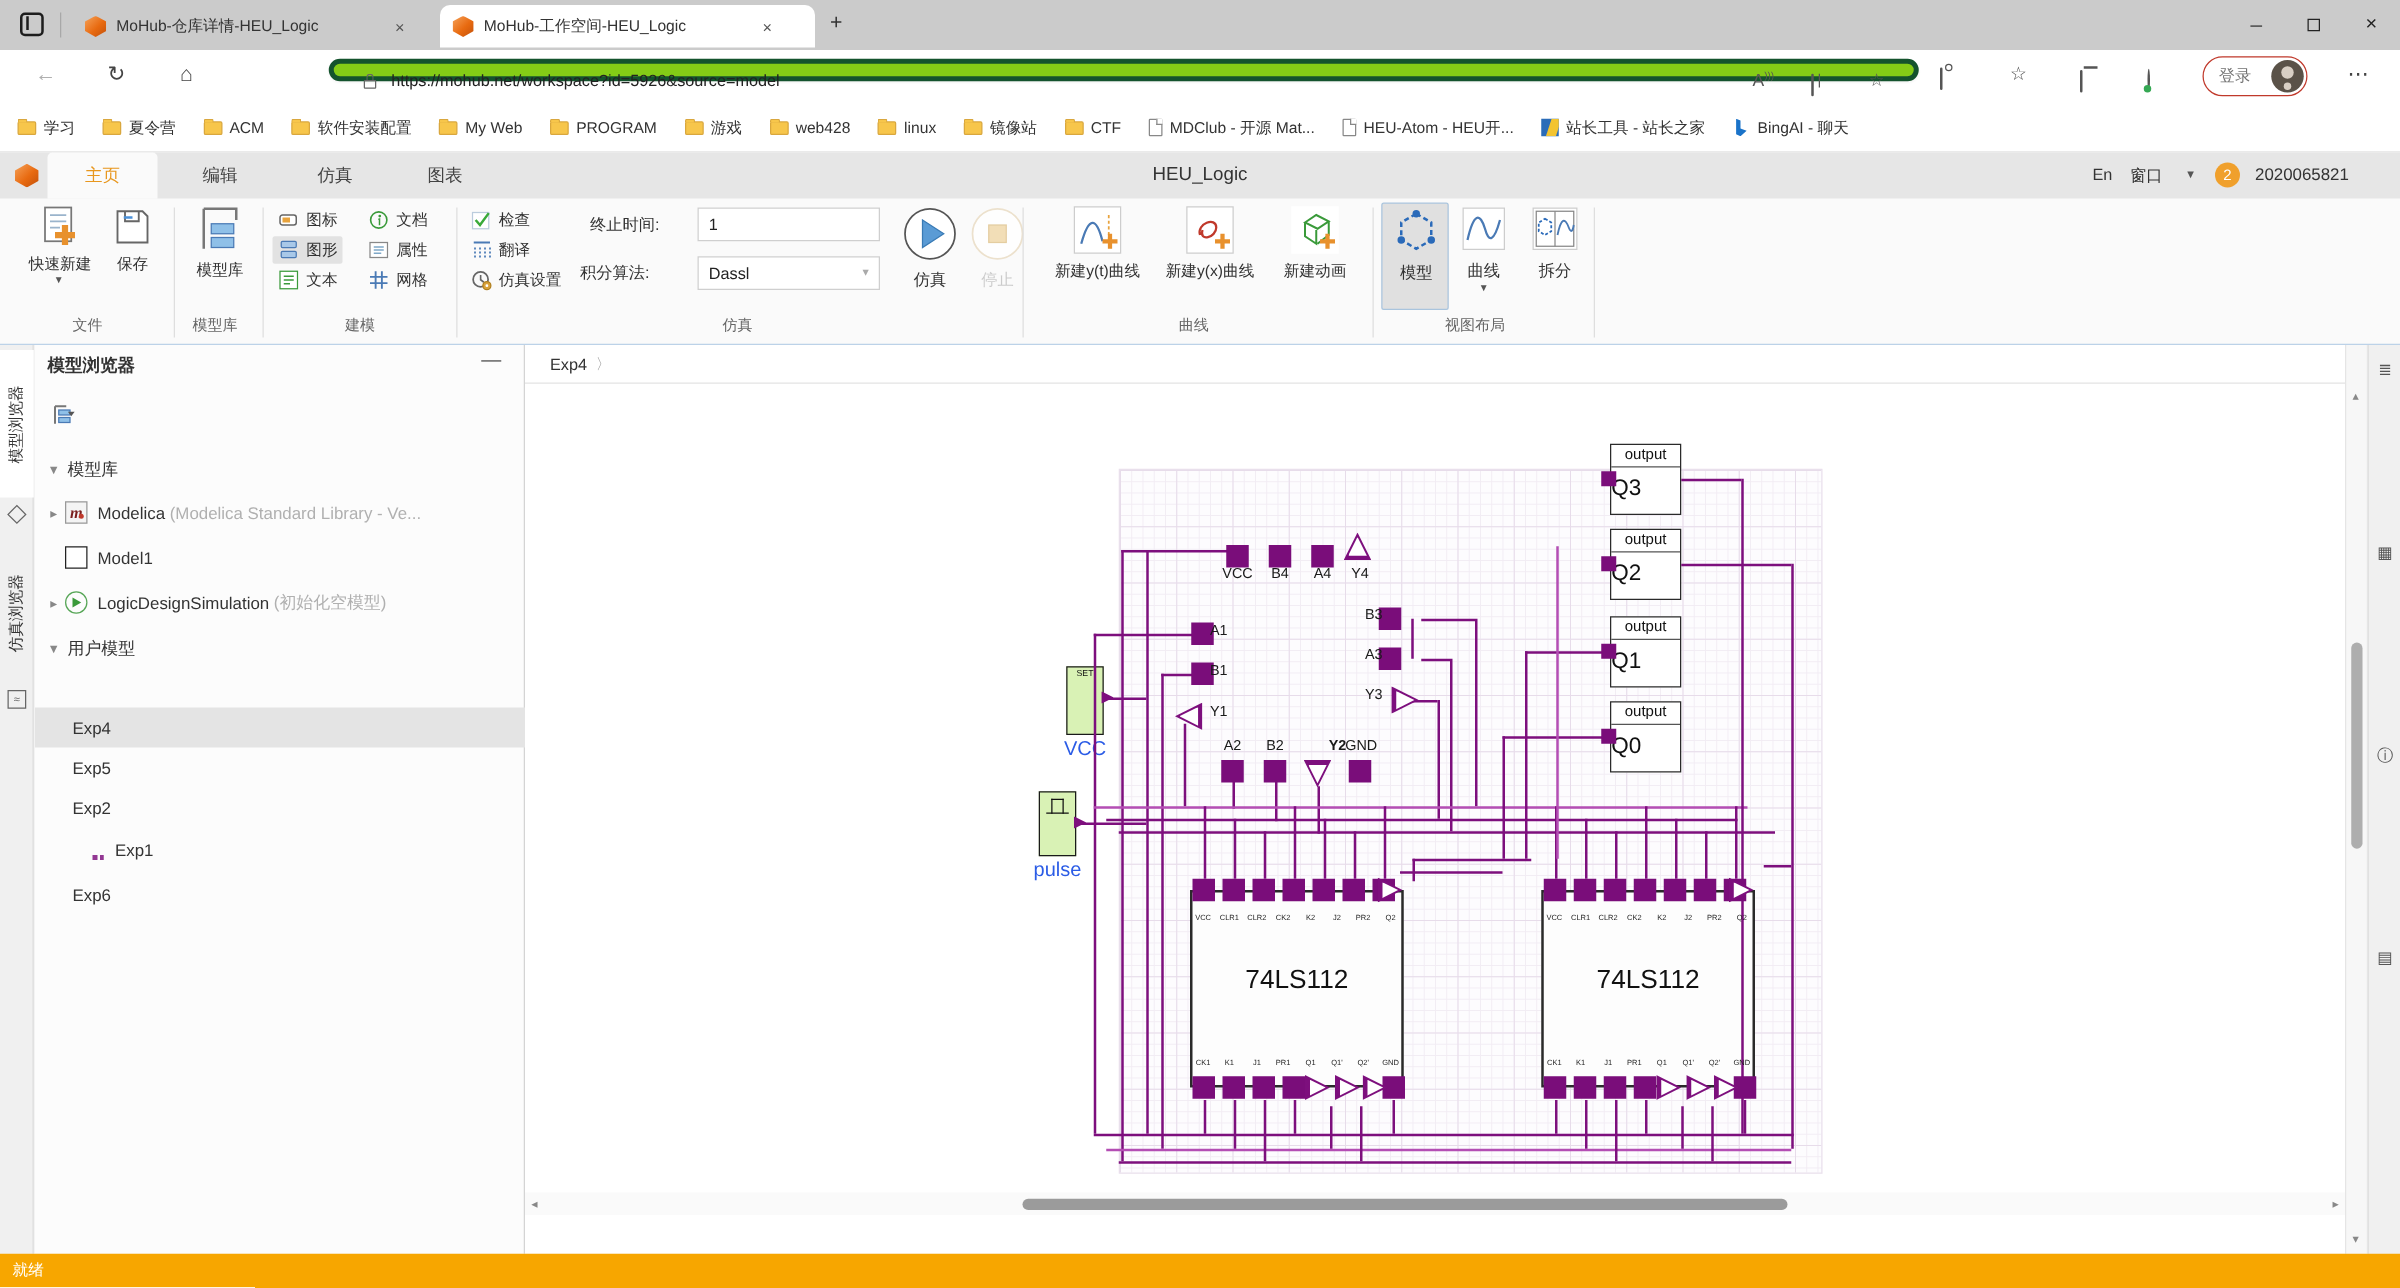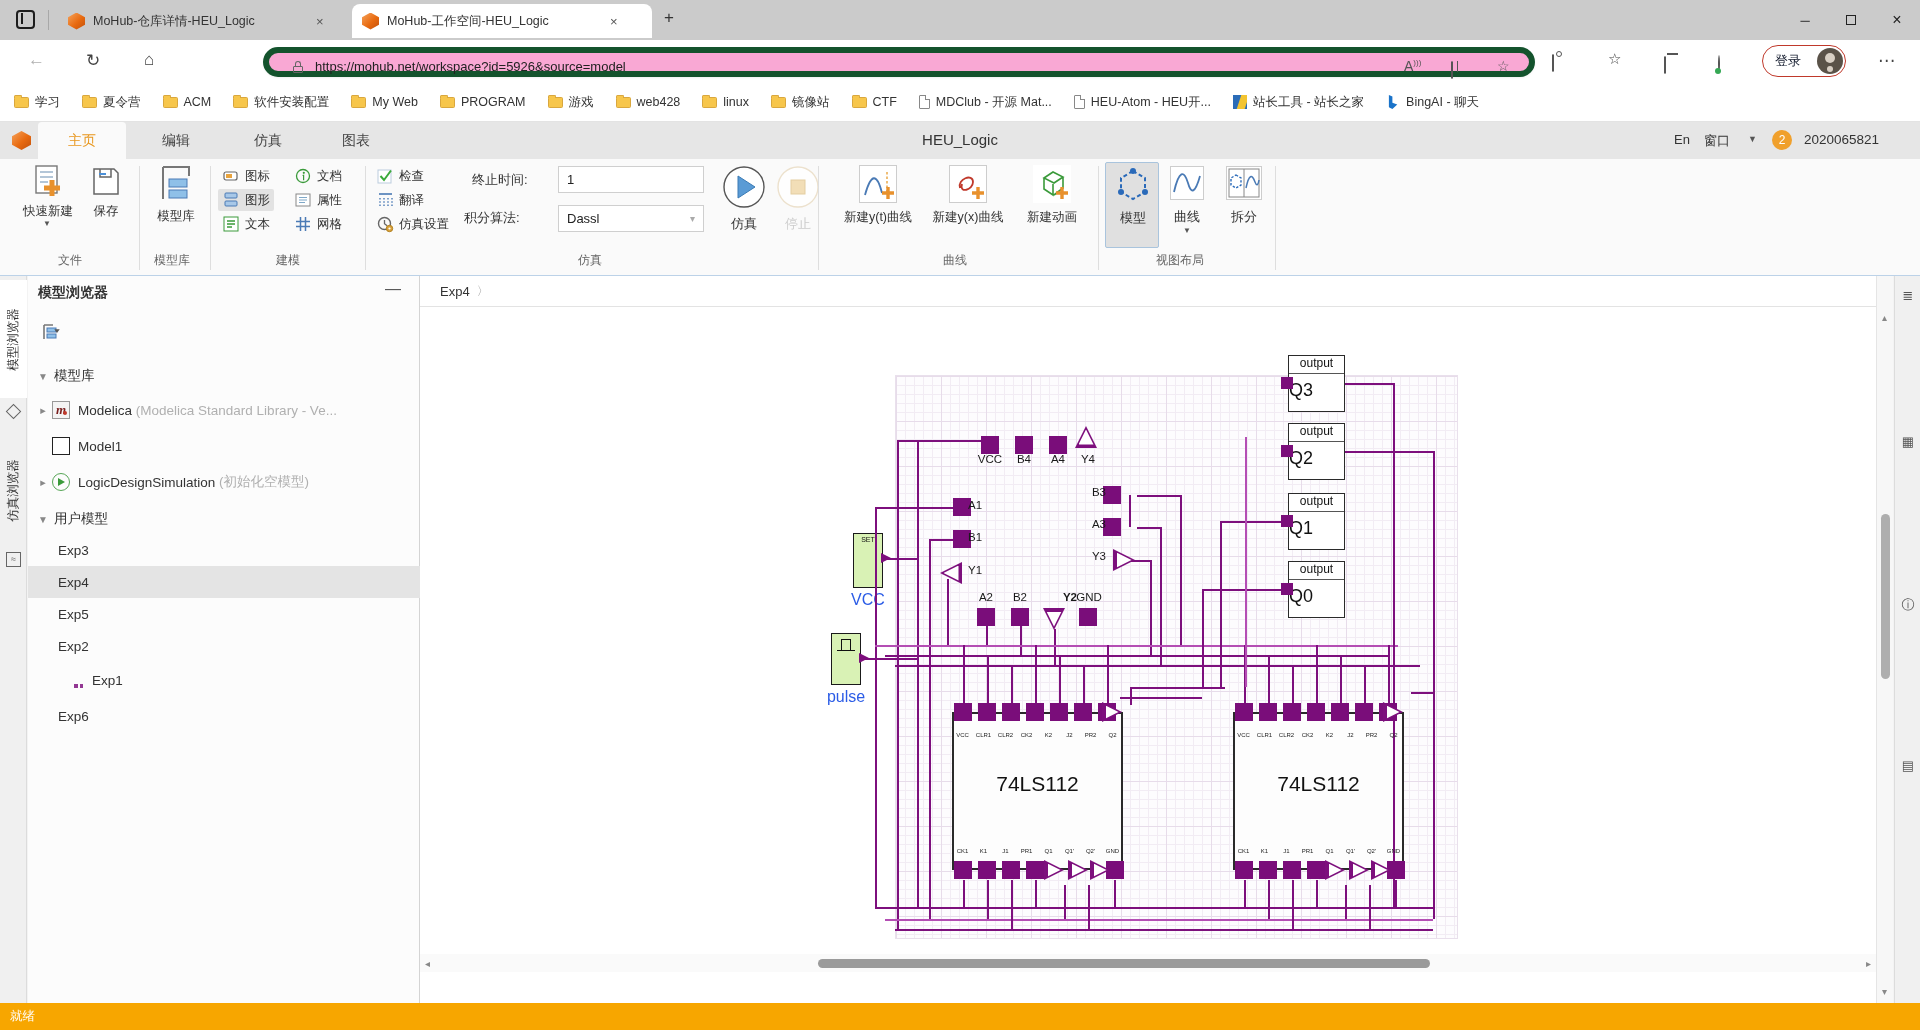--- a/index.html
+++ b/index.html
@@ -13,35 +13,35 @@
   .btab { position:absolute; top:4px; height:34px; display:flex; align-items:center; padding:0 10px; font-size:12.5px; color:#333; }
   .btab.active { background:#fff; border-radius:8px 8px 0 0; }
   .btab .fav { width:17px; height:17px; margin-right:8px; }
   .btab .ttl { width:215px; overflow:hidden; white-space:nowrap; }
   .tclose { font-size:13px; color:#555; margin-left:8px; }
   .mohub-logo { display:inline-block; width:16px; height:16px; background:linear-gradient(135deg,#f5a25a 0%,#e86a10 55%,#c2500a 100%); clip-path:polygon(50% 0,100% 28%,100% 72%,50% 100%,0 72%,0 28%); }
   .winbtn { position:absolute; top:0; width:46px; height:40px; display:flex; align-items:center; justify-content:center; color:#222; font-size:13px; }
   .maxglyph { width:10px; height:10px; border:1.2px solid #222; }
   #toolbar { position:absolute; left:0; top:40px; width:1920px; height:43px; background:#fff; }
   .tbico { position:absolute; top:10px; font-size:17px; color:#444; }
-  #addr { position:absolute; left:263px; top:7px; width:1272px; height:30px; border:6px solid #14532d; border-radius:15px; background:#f9a8d4; box-shadow:0 1px 2px rgba(0,0,0,.06); }
+  #addr { position:absolute; left:263px; top:7px; width:1272px; height:18px; border:4px solid #14532d; border-radius:15px; background:#84cc16; box-shadow:0 1px 2px rgba(0,0,0,.06); }
   .lockbody { position:absolute; left:24px; top:13px; width:10px; height:7px; border:1.3px solid #666; border-radius:1px; }
   .lockarc { position:absolute; left:26px; top:8px; width:6px; height:6px; border:1.3px solid #666; border-bottom:none; border-radius:4px 4px 0 0; }
   #urltxt { position:absolute; left:46px; top:6px; font-size:13px; color:#222; }
   .pillico { position:absolute; top:5px; color:#555; font-size:14px; }
   .spliticon { width:13px; height:11px; border:1.3px solid #555; border-radius:2px; position:relative; }
   .spliticon::after { content:""; position:absolute; left:5px; top:-1px; width:1.3px; height:11px; background:#555; }
   .collico { width:12px; height:10px; border:1.3px solid #555; border-radius:1px; position:relative; }
   .collico::after { content:""; position:absolute; left:2px; top:-4px; width:11px; height:2px; background:#555; }
   .puzzle { width:12px; height:12px; border:1.3px solid #555; border-radius:2px; position:relative; }
   .puzzle::after { content:""; position:absolute; left:3px; top:-4px; width:4px; height:4px; border-radius:50%; border:1.3px solid #555; background:#fff; }
   .statusico { width:12px; height:12px; border:1.3px solid #555; border-radius:50%; position:relative; }
   .statusico::after { content:""; position:absolute; right:-2px; bottom:-2px; width:6px; height:6px; border-radius:50%; background:#35a854; }
   #signin { position:absolute; left:1762px; top:5px; width:84px; height:32px; border:1.5px solid #c0392b; border-radius:16px; display:flex; align-items:center; padding-left:12px; }
-  #signin .txt { color:#0f172a; font-size:13px; }
+  #signin .txt { color:#737373; font-size:13px; }
   #signin .ava { position:absolute; right:2px; top:2px; width:26px; height:26px; border-radius:50%; background:#5a5248; }
   #signin .ava::after { content:""; position:absolute; left:8px; top:5px; width:10px; height:10px; border-radius:50%; background:#d8cfc4; box-shadow:0 11px 0 -2px #d8cfc4; }
   #bookmarks { position:absolute; left:0; top:83px; width:1920px; height:39px; background:#fff; border-bottom:1px solid #e3e3e3; display:flex; align-items:center; padding-left:14px; }
   .bm { display:flex; align-items:center; margin-right:22px; font-size:12.5px; color:#333; white-space:nowrap; }
   .bmfold { width:15px; height:11px; background:#f7c64b; border:1px solid #d9a73e; border-radius:1.5px; margin-right:6px; position:relative; }
   .bmfold::before { content:""; position:absolute; left:-1px; top:-3px; width:6px; height:2.5px; background:#f7c64b; border:1px solid #d9a73e; border-bottom:none; border-radius:1.5px 1.5px 0 0; }
   .bmpage { width:11px; height:14px; background:#fff; border:1.2px solid #888; border-radius:1px; margin-right:6px; position:relative; }
   .bmpage::after { content:""; position:absolute; right:-1px; top:-1px; width:4px; height:4px; background:#fff; border-left:1.2px solid #888; border-bottom:1.2px solid #888; }
   .bmsite { width:14px; height:14px; background:#2b6cb8; margin-right:6px; position:relative; overflow:hidden; }
   .bmsite::after { content:""; position:absolute; left:6px; top:0; width:8px; height:14px; background:#f3c430; transform:skewX(-18deg); }
@@ -507,24 +507,20 @@
       </div>
       <div class="trow" style="top:190px;">
         <span class="chev" style="font-size:11px;">▸</span>
         <span class="playico"></span>
         <span>LogicDesignSimulation</span>&nbsp;<span class="gray">(初始化空模型)</span>
       </div>
       <div class="trow" style="top:227px;">
         <span class="chev">▼</span>
         <span class="sectxt">用户模型</span>
       </div>
-      <div class="trow" style="top:258px;">
-          <span style="width:30px;"></span>
-          <span>Exp3</span>
-        </div>
       <div class="trow sel" style="top:290px;">
           <span style="width:30px;"></span>
           <span>Exp4</span>
         </div>
       <div class="trow" style="top:322px;">
           <span style="width:30px;"></span>
           <span>Exp5</span>
         </div>
       <div class="trow" style="top:354px;">
           <span style="width:30px;"></span>

